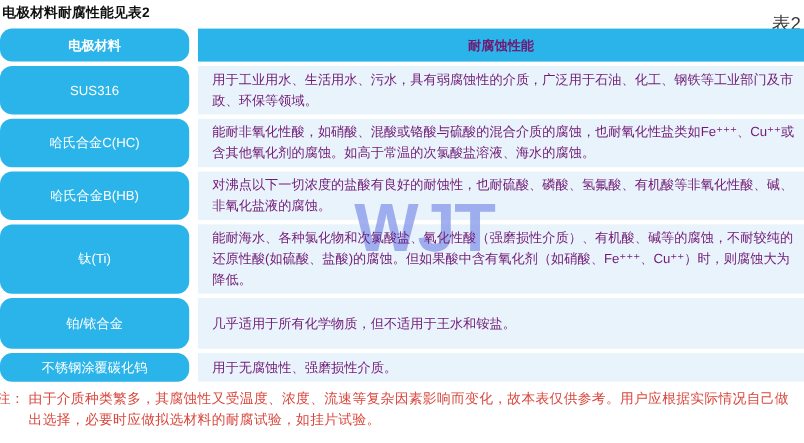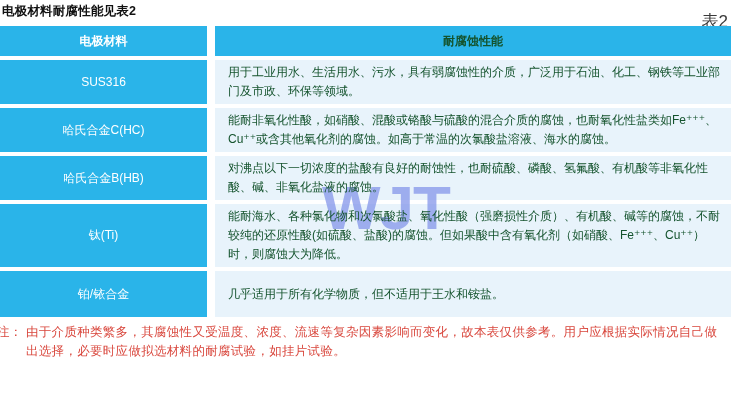--- a/index.html
+++ b/index.html
@@ -14,34 +14,34 @@
     position:absolute; left:2px; top:3px;
     font-size:12.5px; font-weight:bold; color:#111111; letter-spacing:0.2px;
   }
   .table-ref {
     position:absolute; right:3px; top:10px;
     font-size:17px; color:#3a3a3a;
   }
   .tbl { position:relative; width:731px; }
   .trow { display:flex; margin-bottom:4px; }
   .mat-cell {
-    width:207px; margin-right:8px; background:#2ab4e9;
+    width:172px; margin-right:8px; background:#2ab4e9;
     display:flex; align-items:center; justify-content:center;
-    text-align:center; padding:2px 4px;
+    text-align:center; padding:2px 4px;border-radius:11px;
   }
   .perf-cell {
     flex:1; background:#e8f3fb;
     display:flex; align-items:center;
     padding:3px 6px 3px 13px;
   }
   .thead .mat-cell, .thead .perf-cell { background:#2ab4e9; min-height:30px; }
   .thead .perf-cell { justify-content:center; padding-left:6px; }
   .thead span { font-size:12px; font-weight:600; color:#173642; }
   .mat-cell span { font-size:12px; color:#ffffff; }
-  .perf-cell span { font-size:12px; color:#14532d; line-height:19px; }
+  .perf-cell span { font-size:12px; color:#701a75; line-height:19px; }
   .tbody .trow:nth-child(1) .perf-cell, .tbody .trow:nth-child(1) .mat-cell { min-height:25px; }
   .tbody .trow:nth-child(2) .perf-cell, .tbody .trow:nth-child(2) .mat-cell { min-height:40px; }
   .tbody .trow:nth-child(3) .perf-cell, .tbody .trow:nth-child(3) .mat-cell { min-height:42px; }
   .tbody .trow:nth-child(4) .perf-cell, .tbody .trow:nth-child(4) .mat-cell { min-height:63px; }
   .tbody .trow:nth-child(5) .perf-cell, .tbody .trow:nth-child(5) .mat-cell { min-height:46px; }
   .tbody .trow:nth-child(6) .perf-cell, .tbody .trow:nth-child(6) .mat-cell { min-height:26px; }
   .tbody .trow:nth-child(7) .perf-cell, .tbody .trow:nth-child(7) .mat-cell { min-height:31px; }
   .cell-text { position:relative; z-index:2; }
   .watermark {
     position:absolute; left:322px; top:172px; z-index:1;
@@ -124,20 +124,28 @@
 
       <div class="trow">
         <div class="mat-cell">
           <span class="cell-text">铂/铱合金</span>
         </div>
         <div class="perf-cell">
           <span class="cell-text">几乎适用于所有化学物质，但不适用于王水和铵盐。</span>
         </div>
       </div>
 
+      <div class="trow">
+        <div class="mat-cell">
+          <span class="cell-text">不锈钢涂覆碳化钨</span>
+        </div>
+        <div class="perf-cell">
+          <span class="cell-text">用于无腐蚀性、强磨损性介质。</span>
+        </div>
+      </div>
 
     </div>
   </div>
 
   <div class="watermark">WJT</div>
 
   <div class="note">
     <div class="note-label">注：</div>
     <div class="note-text">由于介质种类繁多，其腐蚀性又受温度、浓度、流速等复杂因素影响而变化，故本表仅供参考。用户应根据实际情况自己做出选择，必要时应做拟选材料的耐腐试验，如挂片试验。</div>
   </div>

